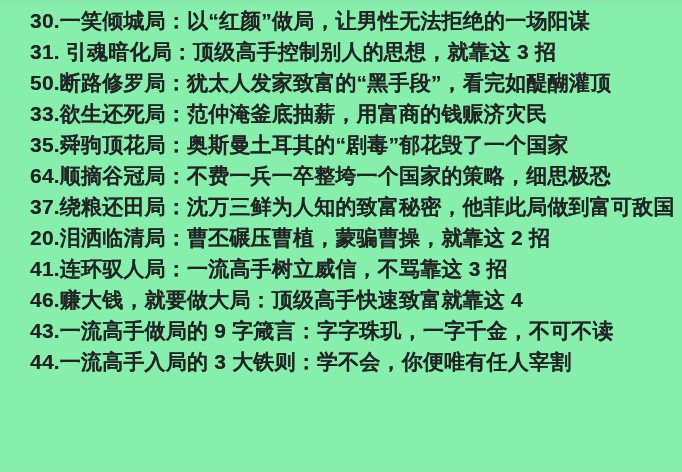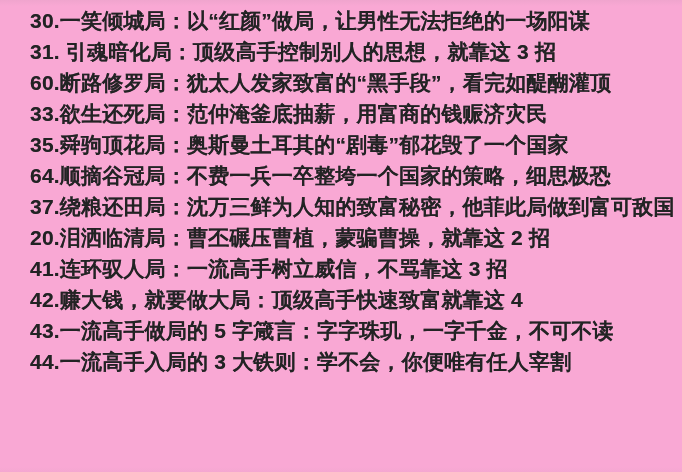--- a/index.html
+++ b/index.html
@@ -4,21 +4,21 @@
 <style>
   html, body {
     margin: 0;
     padding: 0;
     background: #ffffff;
   }
   .page {
     position: relative;
     width: 682px;
     height: 472px;
-    background: #f9a8d4;
+    background: #86efac;
     overflow: hidden;
     font-family: "Liberation Sans", "DejaVu Sans", sans-serif;
   }
   
   .page::before {
     content: "";
     position: absolute;
     inset: 0;
     background:
       linear-gradient(180deg, rgba(120,120,120,0.07) 0px, rgba(255,255,255,0) 6px),
@@ -43,24 +43,24 @@
     filter: blur(0.25px);
   }
 </style>
 </head>
 <body>
 
 <div class="page">
   <div class="text-block">
     <div class="line">30.一笑倾城局：以“红颜”做局，让男性无法拒绝的一场阳谋</div>
     <div class="line">31. 引魂暗化局：顶级高手控制别人的思想，就靠这 3 招</div>
-    <div class="line">60.断路修罗局：犹太人发家致富的“黑手段”，看完如醍醐灌顶</div>
+    <div class="line">50.断路修罗局：犹太人发家致富的“黑手段”，看完如醍醐灌顶</div>
     <div class="line">33.欲生还死局：范仲淹釜底抽薪，用富商的钱赈济灾民</div>
     <div class="line">35.舜驹顶花局：奥斯曼土耳其的“剧毒”郁花毁了一个国家</div>
     <div class="line">64.顺摘谷冠局：不费一兵一卒整垮一个国家的策略，细思极恐</div>
     <div class="line">37.绕粮还田局：沈万三鲜为人知的致富秘密，他菲此局做到富可敌国</div>
     <div class="line">20.泪洒临清局：曹丕碾压曹植，蒙骗曹操，就靠这 2 招</div>
     <div class="line">41.连环驭人局：一流高手树立威信，不骂靠这 3 招</div>
-    <div class="line">42.赚大钱，就要做大局：顶级高手快速致富就靠这 4</div>
-    <div class="line">43.一流高手做局的 5 字箴言：字字珠玑，一字千金，不可不读</div>
+    <div class="line">46.赚大钱，就要做大局：顶级高手快速致富就靠这 4</div>
+    <div class="line">43.一流高手做局的 9 字箴言：字字珠玑，一字千金，不可不读</div>
     <div class="line">44.一流高手入局的 3 大铁则：学不会，你便唯有任人宰割</div>
   </div>
 </div>
 
 </body></html>

